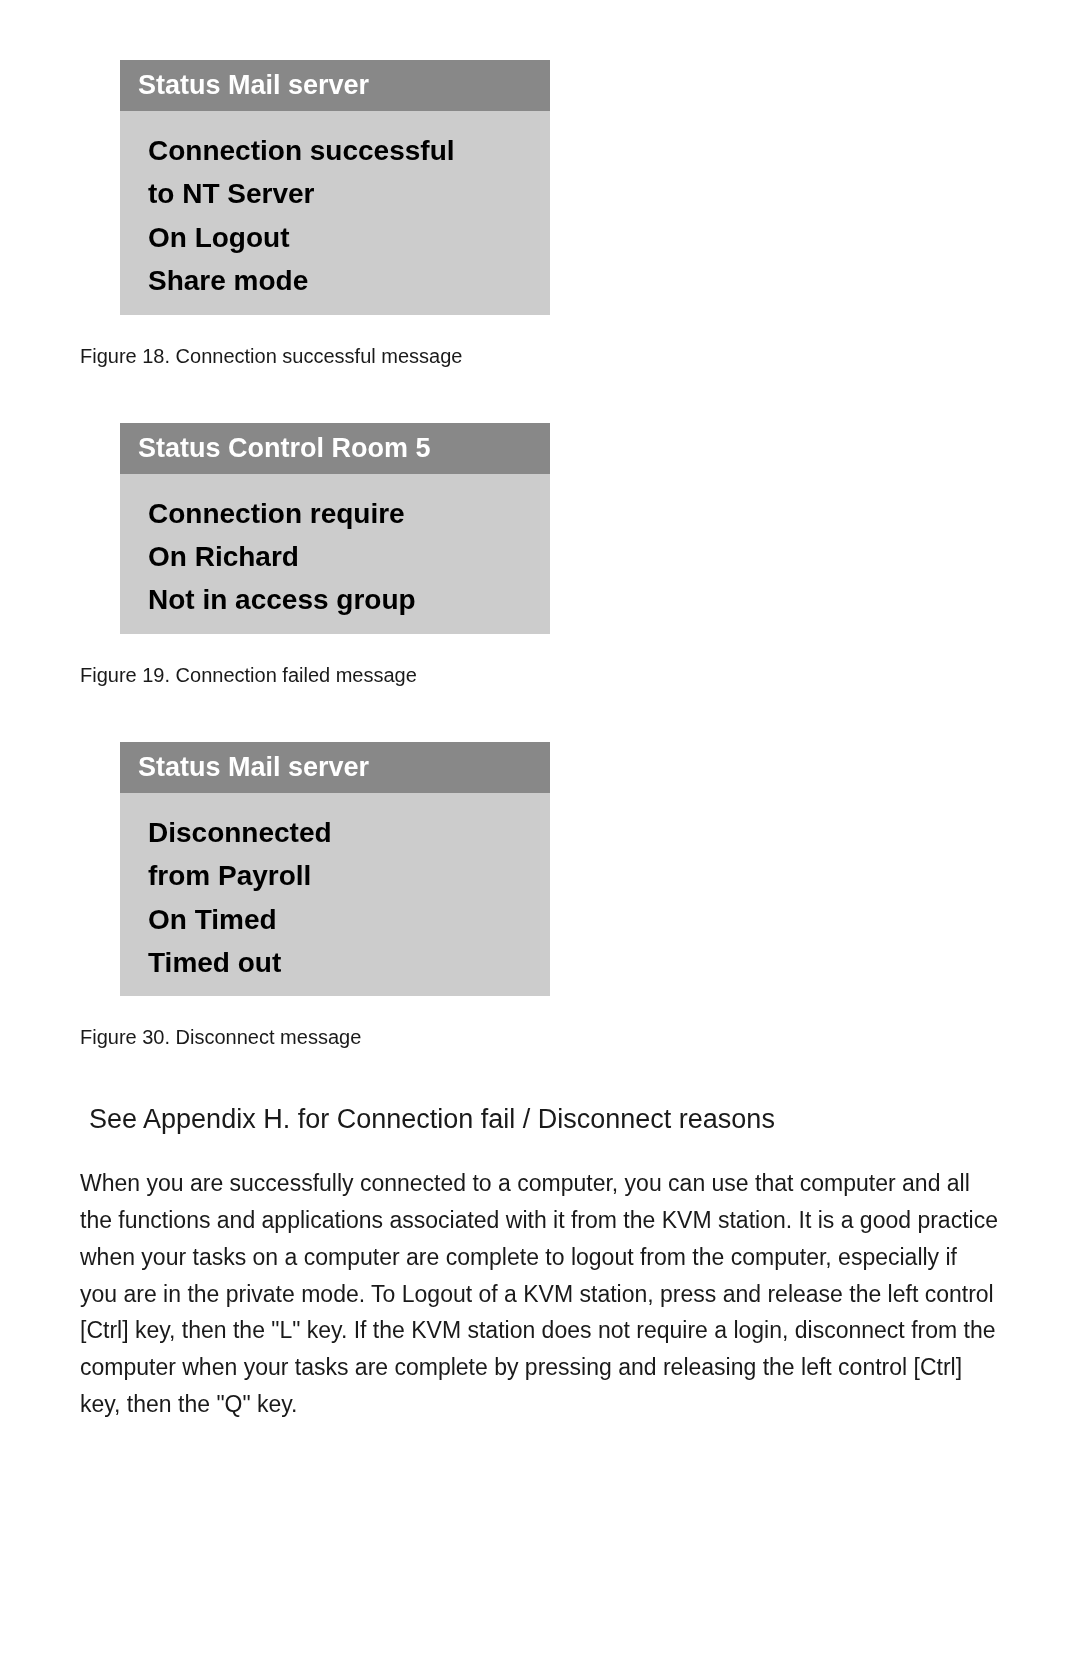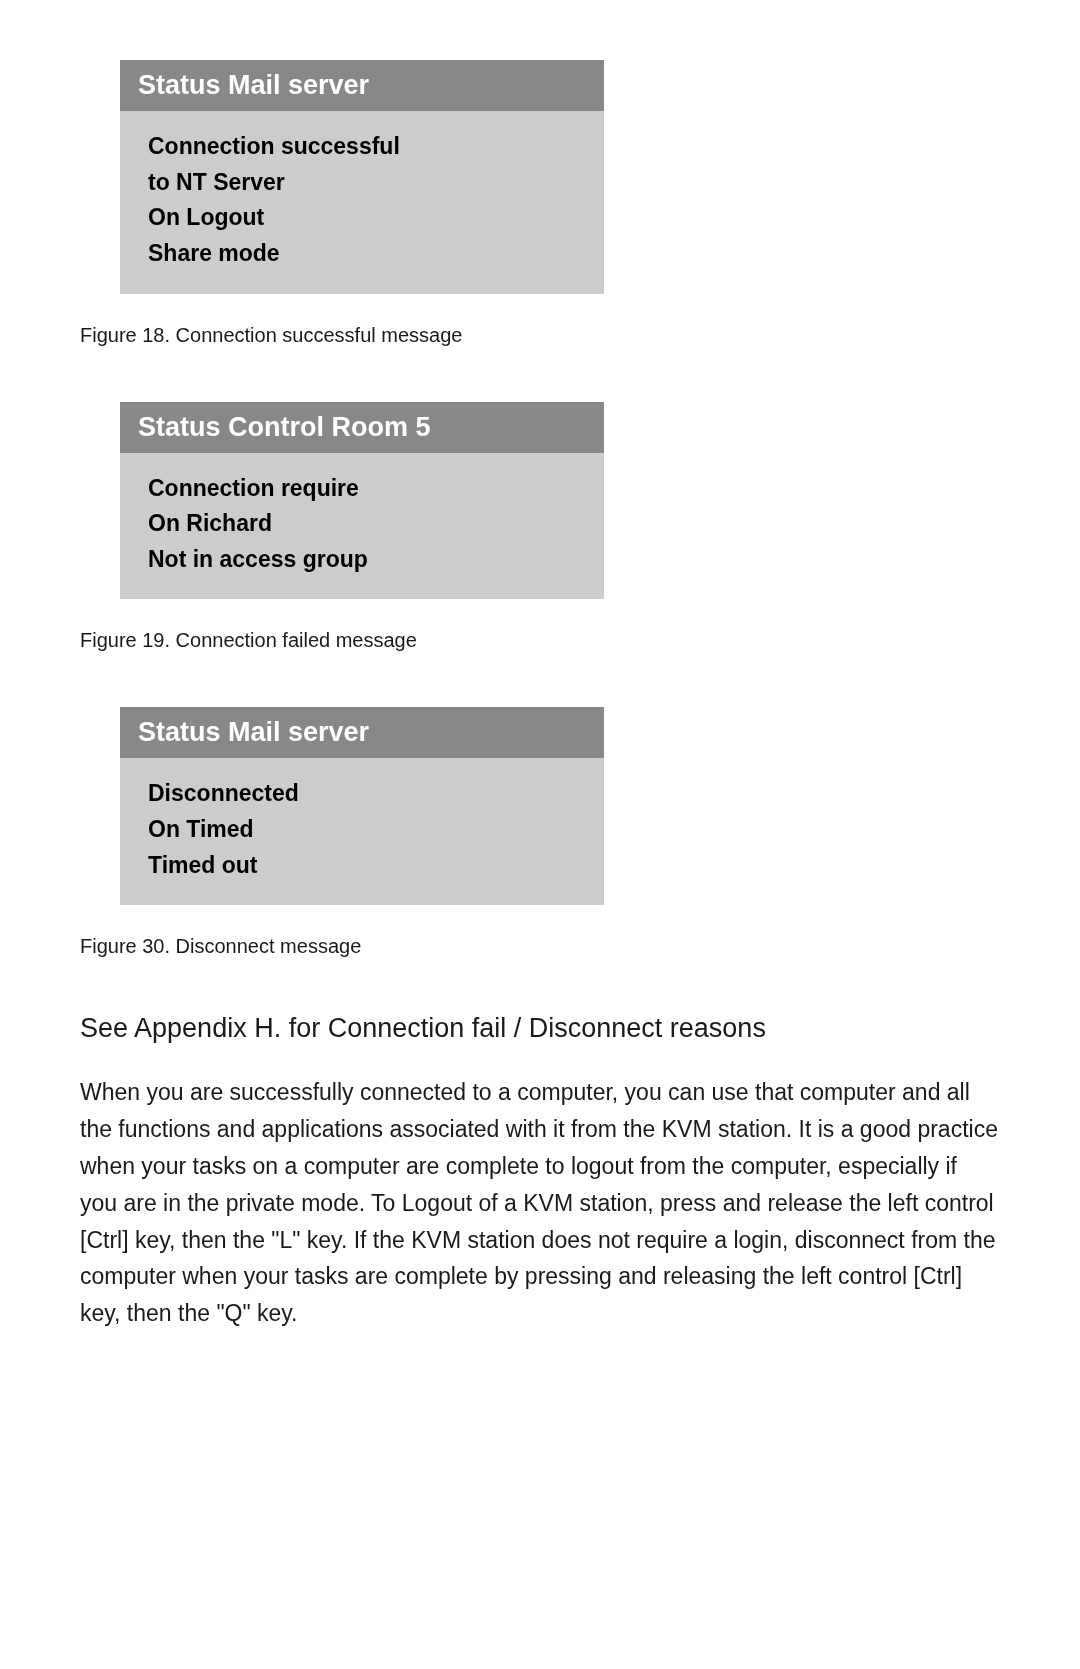--- a/index.html
+++ b/index.html
@@ -17,58 +17,59 @@
       color: #1a1a1a;
       position: relative;
     }
 
     .page-content {
       padding: 60px 80px 120px 80px;
       max-width: 1080px;
     }
 
     .status-box {
-      width: 484px;
+      width: 430px;
       margin-left: 40px;
       margin-bottom: 30px;
       border: none;
     }
 
     .status-header {
       background: #888888;
       color: #ffffff;
       font-weight: bold;
       font-size: 27px;
       padding: 10px 18px;
     }
 
     .status-body {
       background: #cccccc;
-      padding: 18px 28px 22px 28px;
+      padding: 18px 28px 12px 28px;
       font-weight: bold;
-      font-size: 23px;
+      font-size: 28px;
       line-height: 1.55;
       color: #000000;
     }
 
     .figure-caption {
       font-size: 20px;
       color: #1a1a1a;
       margin-bottom: 50px;
       margin-left: 0;
     }
 
     .section-gap {
       margin-bottom: 55px;
     }
 
     .see-appendix {
       font-size: 27px;
       margin-bottom: 30px;
       color: #1a1a1a;
+      margin-left: 9px;
     }
 
     .body-text {
       font-size: 23px;
       line-height: 1.6;
       color: #1a1a1a;
       margin-bottom: 40px;
     }
   </style>
 </head>
@@ -99,20 +100,21 @@
       </div>
     </div>
     <div class="figure-caption">Figure 19. Connection failed message</div>
   </div>
 
   <div class="section-gap">
     <div class="status-box">
       <div class="status-header">Status Mail server</div>
       <div class="status-body">
         <div>Disconnected</div>
+        <div>from Payroll</div>
         <div>On Timed</div>
         <div>Timed out</div>
       </div>
     </div>
     <div class="figure-caption">Figure 30. Disconnect message</div>
   </div>
 
   <div class="see-appendix">See Appendix H. for Connection fail / Disconnect reasons</div>
 
   <div class="body-text">When you are successfully connected to a computer, you can use that computer and all the functions and applications associated with it from the KVM station.  It is a good practice when your tasks on a computer are complete to logout from the computer, especially if you are in the private mode.  To Logout of a KVM station, press and release the left control [Ctrl] key, then the "L" key. If the KVM station does not require a login, disconnect from the computer when your tasks are complete by pressing and releasing the left control [Ctrl] key, then the "Q" key.</div>

